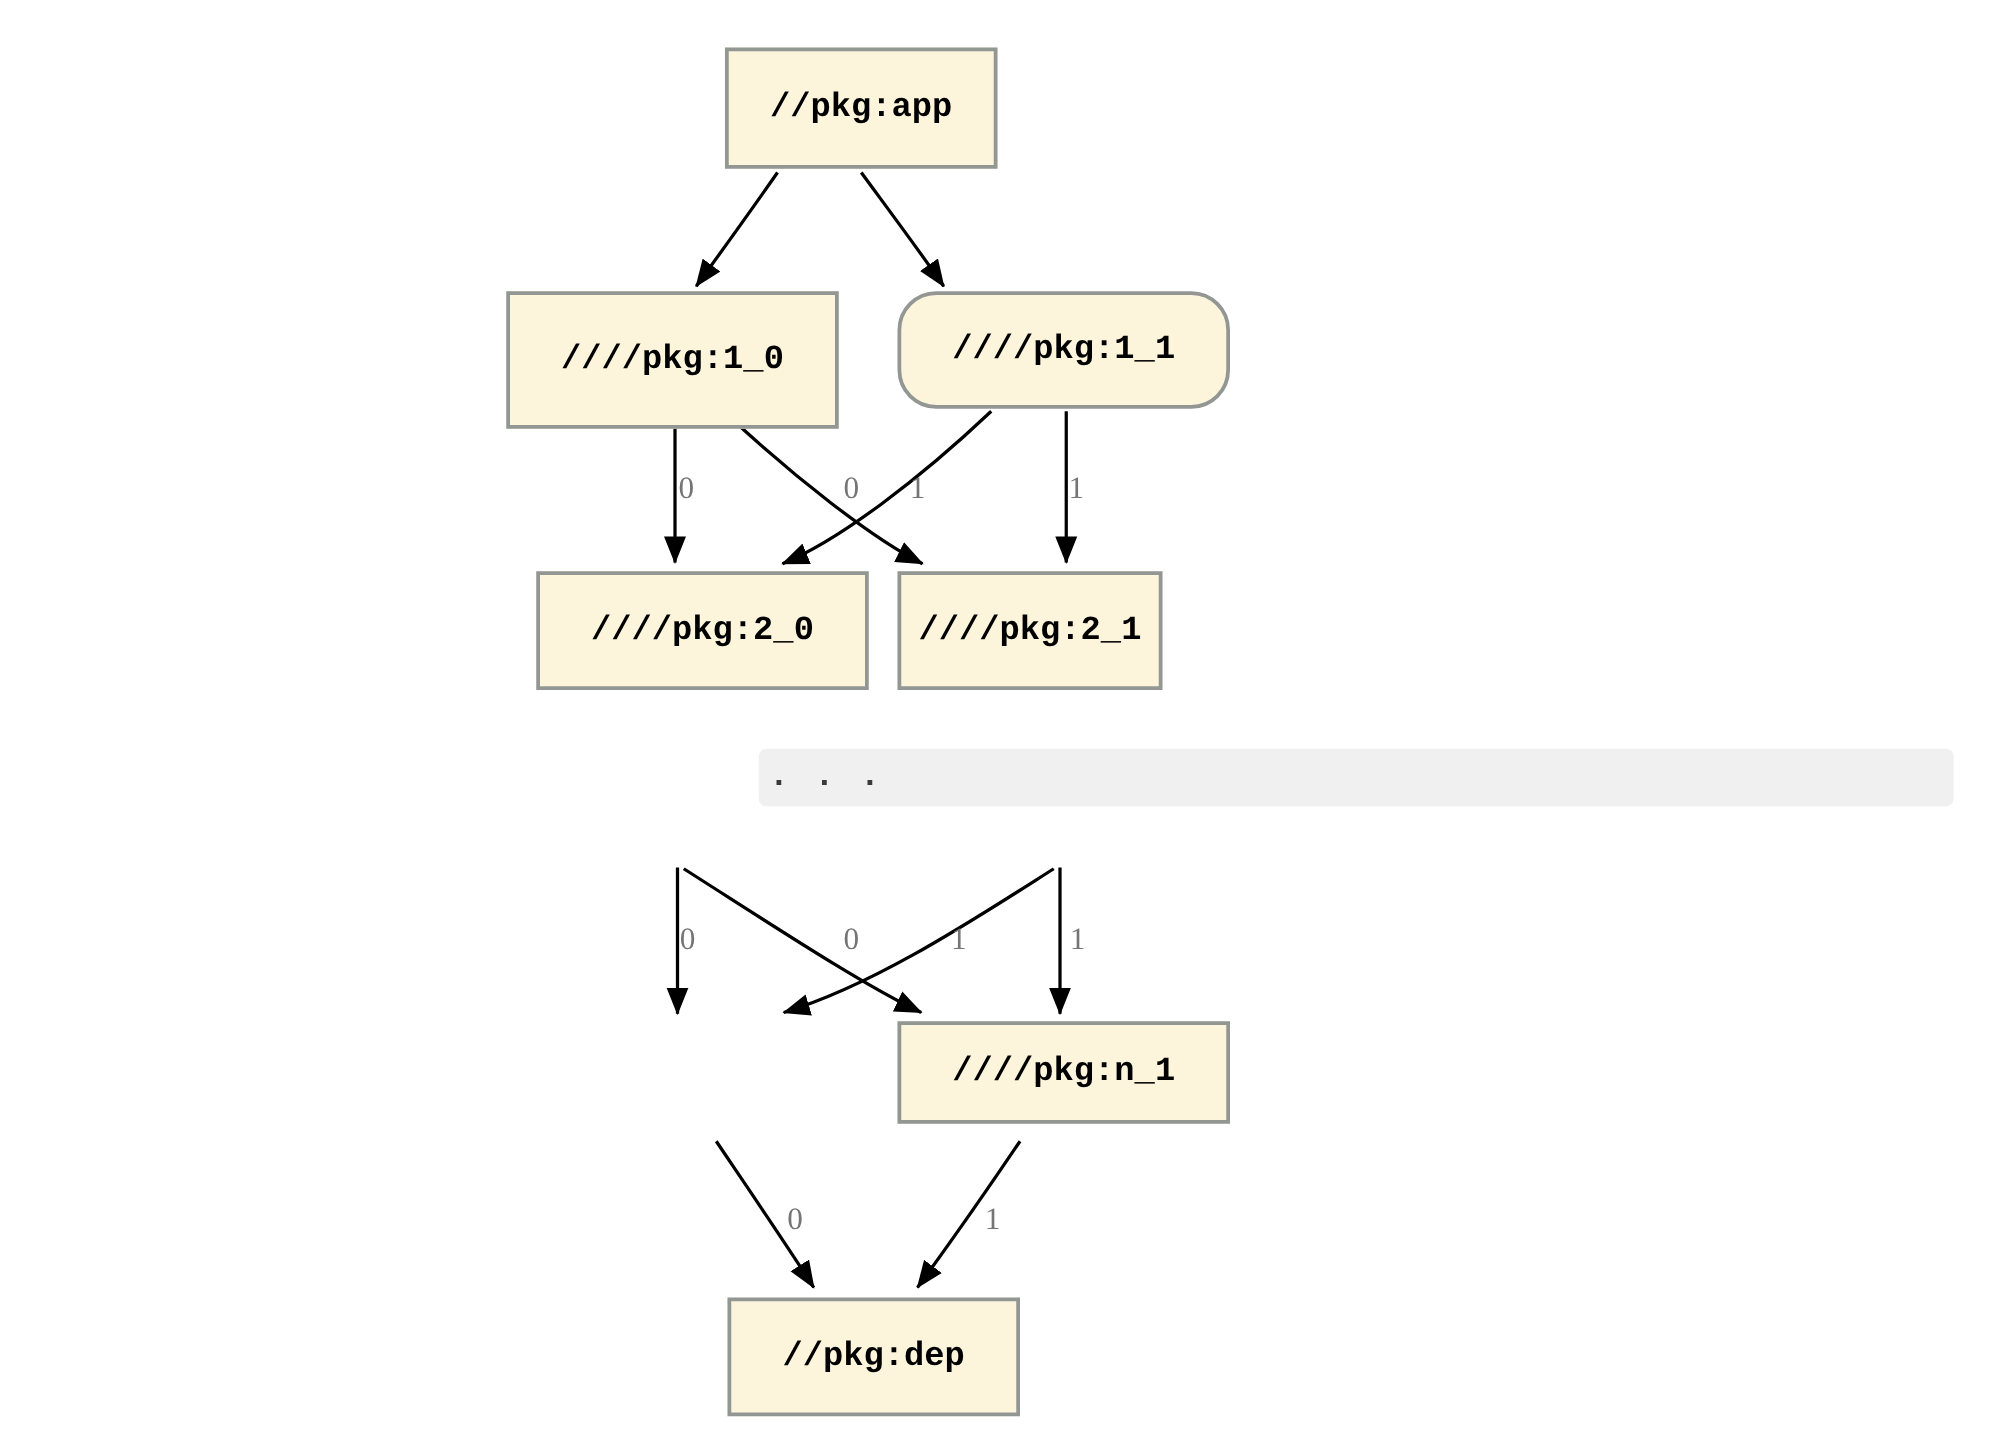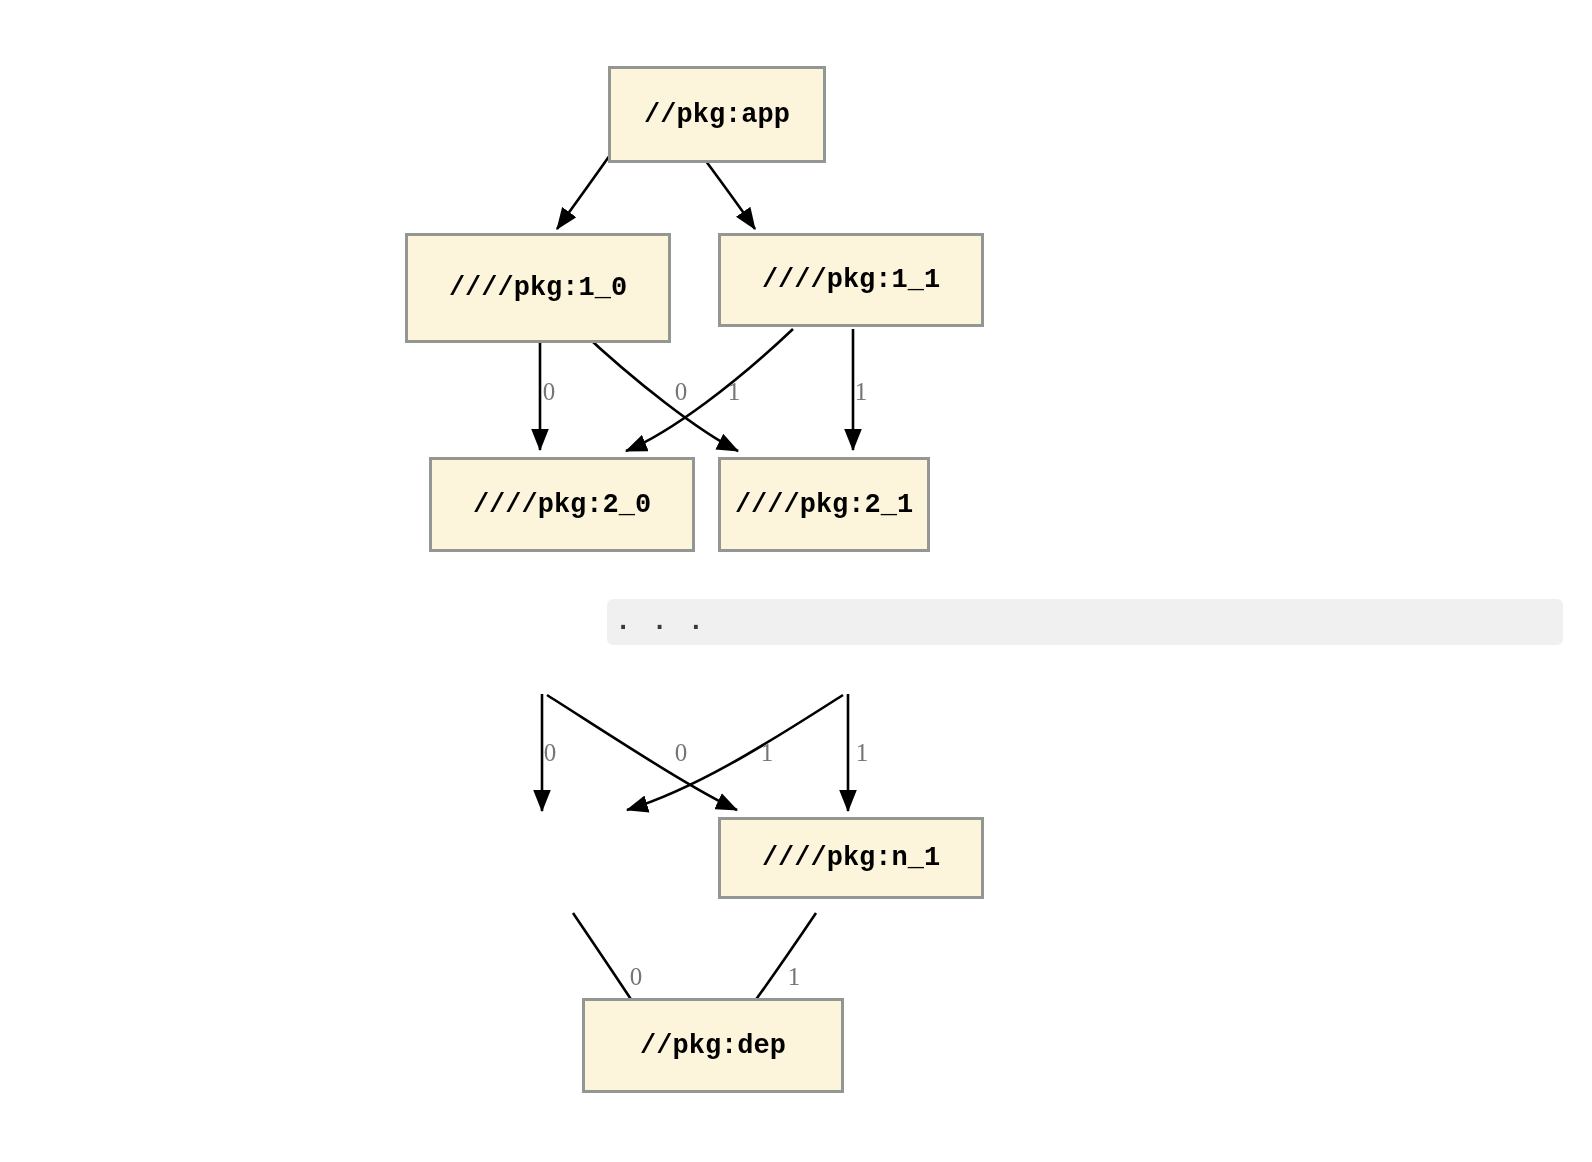--- a/index.html
+++ b/index.html
@@ -90,34 +90,34 @@
 
     <path class="edge" d="M542,694 L542,811" marker-end="url(#arrow)"></path>
     <path class="edge" d="M848,694 L848,811" marker-end="url(#arrow)"></path>
     <path class="edge" d="M547,695 C610,735 690,788 737,810" marker-end="url(#arrow)"></path>
     <path class="edge" d="M843,695 C780,735 700,788 627,810" marker-end="url(#arrow)"></path>
 
     <path class="edge" d="M573,913 C600,953 632,1000 651,1030" marker-end="url(#arrow)"></path>
     <path class="edge" d="M816,913 C789,953 756,1000 734,1030" marker-end="url(#arrow)"></path>
   </svg>
 
-  <div class="node" style="left:608px;top:38px;width:218px;height:97px;margin-top:28px;">//pkg:app</div>
+  <div class="node" style="left:580px;top:38px;width:218px;height:97px;">//pkg:app</div>
 
   <div class="node" style="left:405px;top:233px;width:266px;height:110px;">////pkg:1_0</div>
 
-  <div class="node" style="left:718px;top:233px;width:266px;height:94px;">////pkg:1_1</div>
+  <div class="node" style="left:718px;top:233px;width:266px;height:94px;border-radius:31px;">////pkg:1_1</div>
 
   <div class="node" style="left:429px;top:457px;width:266px;height:95px;">////pkg:2_0</div>
 
   <div class="node" style="left:718px;top:457px;width:212px;height:95px;">////pkg:2_1</div>
 
 
   <div class="node" style="left:718px;top:817px;width:266px;height:82px;">////pkg:n_1</div>
 
-  <div class="node" style="left:582px;top:998px;width:262px;height:95px;text-align:center;">//pkg:dep</div>
+  <div class="node" style="left:582px;top:1038px;width:234px;height:95px;text-align:center;">//pkg:dep</div>
 
   <div class="band">
     <span>. . .</span>
   </div>
 
   <span class="edge-label" style="left:549px;top:391px;">0</span>
   <span class="edge-label" style="left:681px;top:391px;">0</span>
   <span class="edge-label" style="left:734px;top:391px;">1</span>
   <span class="edge-label" style="left:861px;top:391px;">1</span>
 

